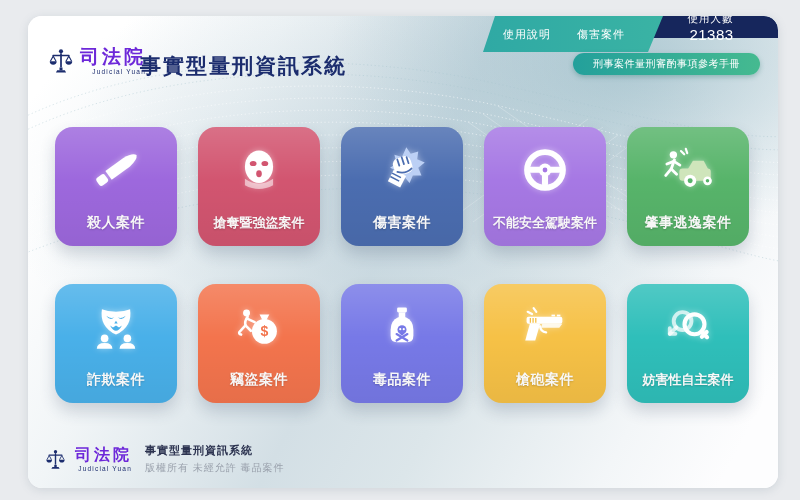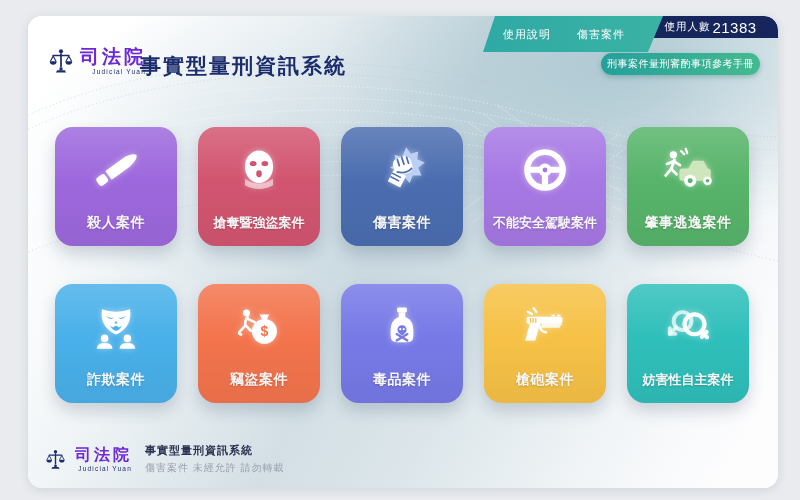--- a/index.html
+++ b/index.html
@@ -27,38 +27,38 @@
     position:absolute;left:455px;top:0;width:180px;height:36px;z-index:6;
     background:linear-gradient(90deg,#2fa9a4,#3ab3a4);
     clip-path:polygon(12px 0,100% 0,calc(100% - 15px) 100%,0 100%);
     display:flex;align-items:center;justify-content:center;gap:26px;
     padding-right:18px;box-sizing:border-box;
   }
   .topbar-link{color:#fff;font-size:11px;letter-spacing:1px;cursor:pointer;}
   .navy-tab{
     position:absolute;left:615px;right:0;top:0;height:22px;z-index:5;
     background:#16265c;border-radius:0 14px 0 0;
-    display:flex;align-items:center;justify-content:center;color:#fff;
+    display:flex;align-items:center;justify-content:center;color:#fff;flex-direction:column;
   }
   .user-count-label{font-size:10.5px;letter-spacing:1px;}
   .user-count{font-size:15px;margin-left:2px;letter-spacing:.5px;}
   
   .brand{position:absolute;left:20px;top:30px;display:flex;align-items:center;gap:6px;z-index:4;}
   .brand-icon{flex:none;}
   .brand-name{font-size:19px;font-weight:bold;color:#6d28d9;letter-spacing:3px;line-height:1;}
   .brand-sub{font-size:6.5px;color:#1c2d6e;letter-spacing:1.2px;text-align:right;margin-top:2px;}
   .page-title{
     position:absolute;left:112px;top:36px;z-index:4;
     font-size:21px;font-weight:bold;color:#1c2d6e;letter-spacing:2px;
   }
   .manual-button{
     position:absolute;right:18px;top:37px;height:22px;z-index:6;
     background:linear-gradient(90deg,#23a09b,#45ba90);
     border-radius:12px;display:flex;align-items:center;
-    padding:0 6px;color:#fff;font-size:10px;letter-spacing:.5px;
+    padding:0 20px;color:#fff;font-size:10px;letter-spacing:.5px;
     box-shadow:0 2px 5px rgba(40,120,110,.35);cursor:pointer;white-space:nowrap;
   }
   
   .card-grid{
     position:absolute;left:27px;top:111px;z-index:3;
     display:grid;grid-template-columns:repeat(5,122px);
     grid-auto-rows:119px;column-gap:21px;row-gap:38px;
   }
   .case-card{
     position:relative;border-radius:18px;cursor:pointer;
@@ -339,16 +339,16 @@
   <div class="footer">
     <svg width="21" height="25" viewBox="0 0 24 24">
         <use href="#scales-glyph"></use>
       </svg>
     <div>
       <div class="brand-name">司法院</div>
       <div class="brand-sub">Judicial Yuan</div>
     </div>
     <div class="footer-text">
       <div class="footer-system">事實型量刑資訊系統</div>
-      <div class="footer-copy">傷害案件 未經允許 請勿轉載</div>
+      <div class="footer-copy">版權所有 未經允許 毒品案件</div>
     </div>
   </div>
 </div>
 
 </body></html>

